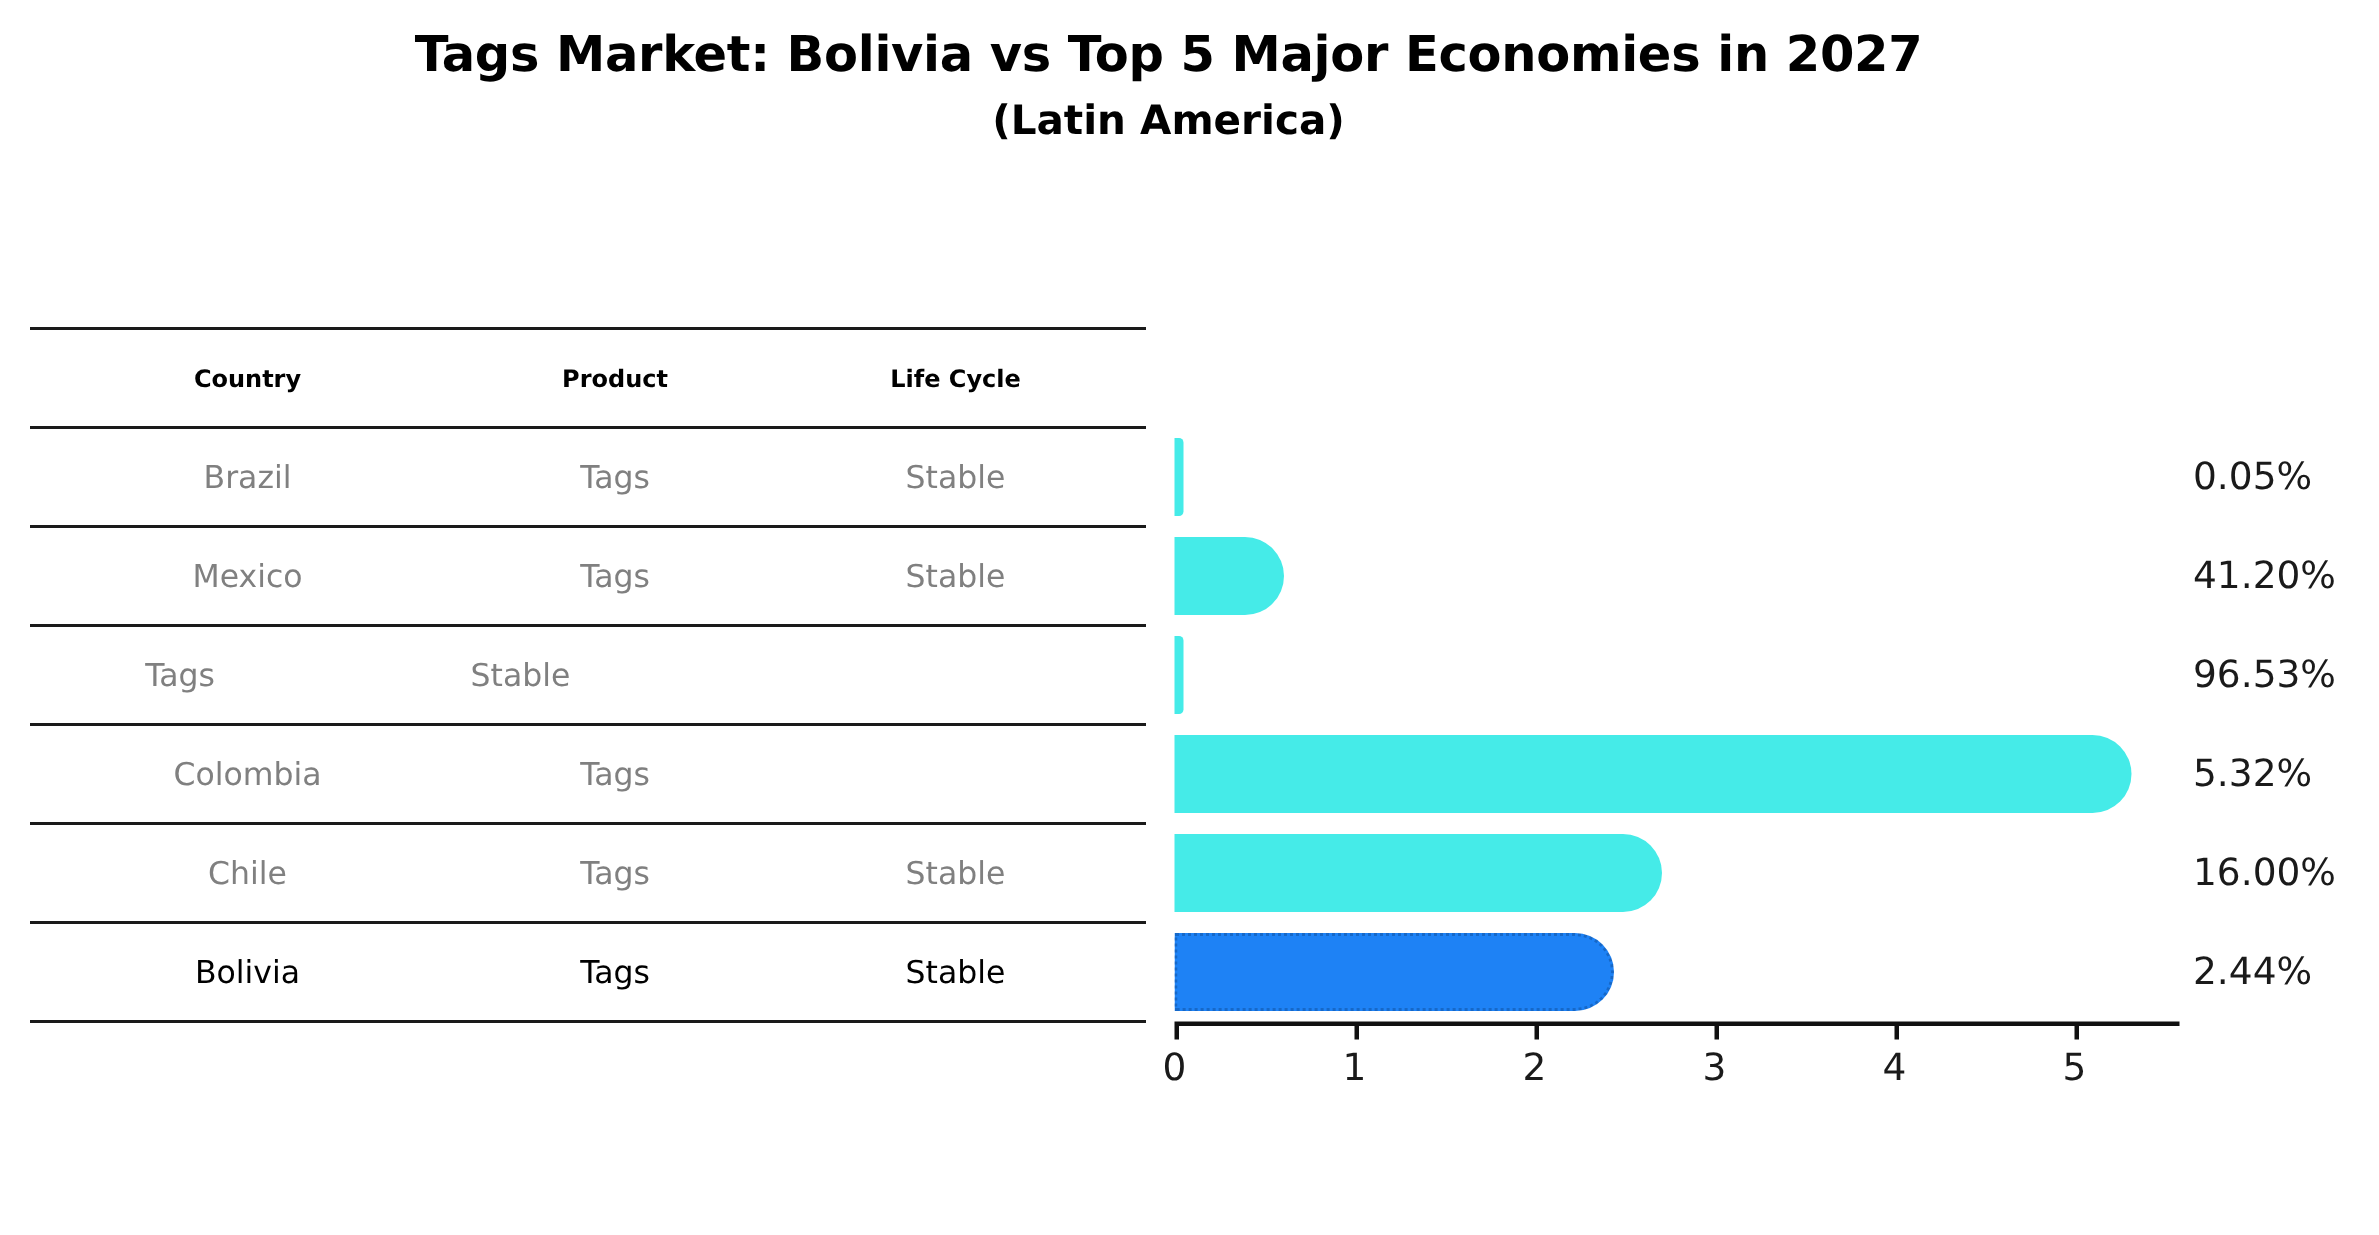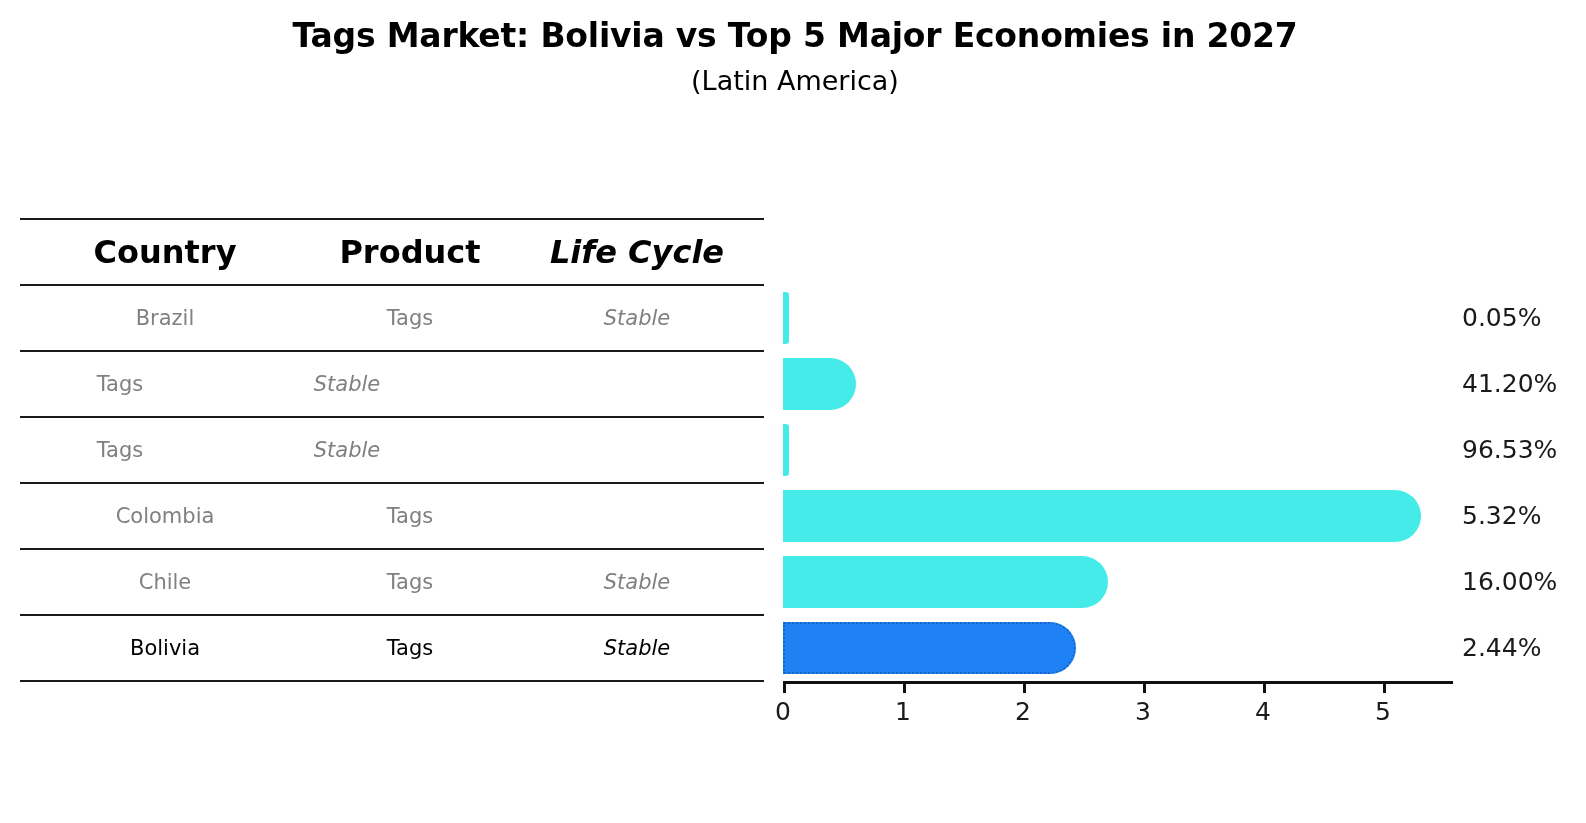--- a/index.html
+++ b/index.html
@@ -15,36 +15,35 @@
     position: relative;
   }
 
   
   #title-block {
     position: absolute;
     left: 0;
     top: 0;
     width: 1558px;
     text-align: center;
-    padding-left: 16px;
   }
   #chart-title {
     margin: 0;
     padding-top: 16px;
     font-size: 33px;
     font-weight: bold;
     color: #000000;
     letter-spacing: -0.2px;
     font-family: "DejaVu Sans", sans-serif;
   }
   #chart-subtitle {
     margin: 0;
     padding-top: 10px;
     font-size: 27px;
-    font-weight: normal;
+    font-weight: bold;
     color: #000000;
     font-family: "DejaVu Sans", sans-serif;
   }
 
   
   #table-panel {
     position: absolute;
     left: 20px;
     top: 218px;
     width: 744px;
@@ -62,26 +61,26 @@
   }
   .tcell {
     font-size: 21px;
     color: #808080;
     text-align: center;
     font-family: "DejaVu Sans", sans-serif;
     white-space: nowrap;
   }
   .c-country { width: 290px; }
   .c-product { width: 200px; }
-  .c-life    { width: 254px; font-style: italic; }
+  .c-life    { width: 254px; }
 
   .trow.header .tcell {
     color: #000000;
     font-weight: bold;
-    font-size: 32px;
+    font-size: 16px;
   }
   .trow.highlight .tcell {
     color: #000000;
   }
 
   
   #plot-panel {
     position: absolute;
     left: 0;
     top: 0;
@@ -167,20 +166,21 @@
   <div class="rule"></div>
 
   <div class="trow">
     <div class="tcell c-country">Brazil</div>
     <div class="tcell c-product">Tags</div>
     <div class="tcell c-life">Stable</div>
   </div>
   <div class="rule"></div>
 
   <div class="trow">
+    <div class="tcell c-country">Mexico</div>
     <div class="tcell c-product">Tags</div>
     <div class="tcell c-life">Stable</div>
   </div>
   <div class="rule"></div>
 
   <div class="trow">
     <div class="tcell c-product">Tags</div>
     <div class="tcell c-life">Stable</div>
   </div>
   <div class="rule"></div>

